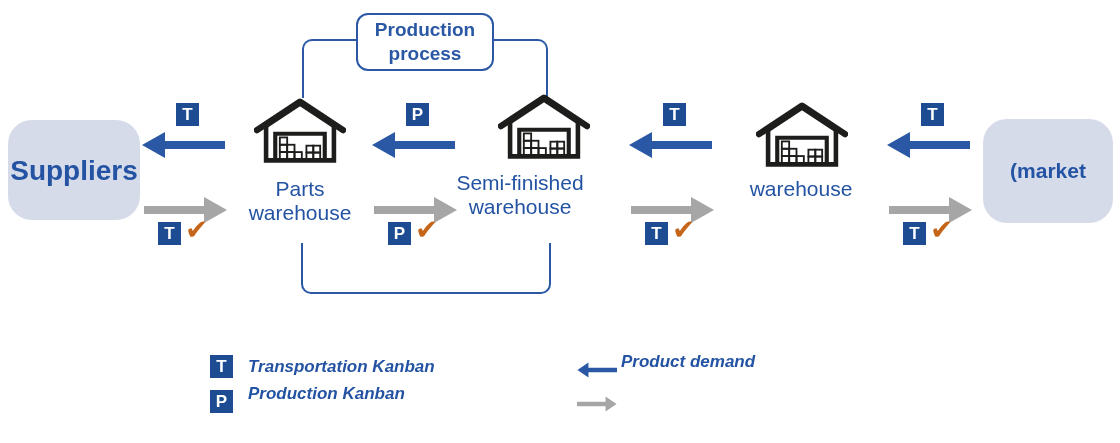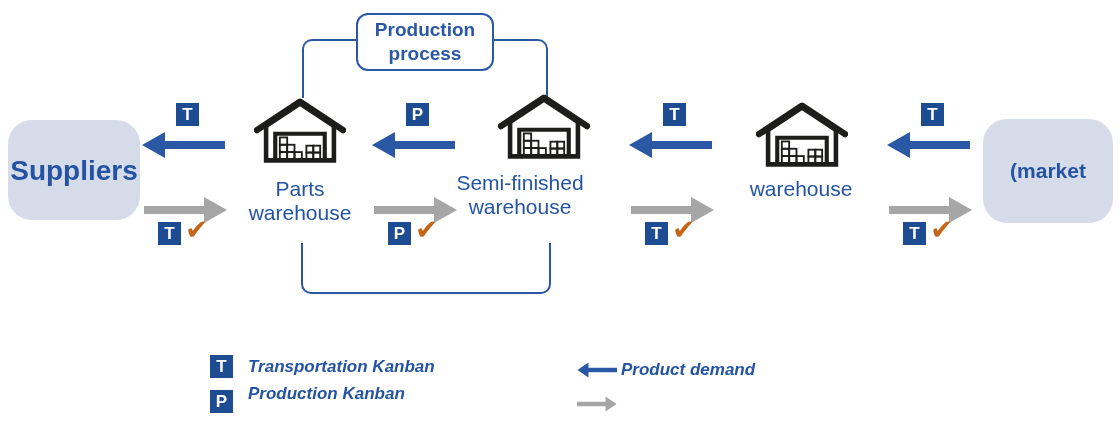--- a/index.html
+++ b/index.html
@@ -228,21 +228,21 @@
   <div class="legend-label" style="left:248px;top:357px">Transportation Kanban</div>
 
   <div class="legend-badge" style="left:210px;top:390px">P</div>
   <div class="legend-label" style="left:248px;top:384px">Production Kanban</div>
 
   <div class="legend-arrow demand" style="left:577px;top:362px">
     <svg width="40" height="16" viewBox="0 0 84 28" preserveAspectRatio="none">
         <path d="M84 10 L24 10 L24 1 L1 14 L24 27 L24 18 L84 18 Z"></path>
       </svg>
   </div>
-  <div class="legend-label" style="left:621px;top:360px">Product demand</div>
+  <div class="legend-label" style="left:621px;top:352px">Product demand</div>
 
   <div class="legend-arrow replenish" style="left:577px;top:396px">
     <svg width="40" height="16" viewBox="0 0 84 28" preserveAspectRatio="none">
         <path d="M0 10 L60 10 L60 1 L83 14 L60 27 L60 18 L0 18 Z"></path>
       </svg>
   </div>
 
 </div>
 
 </body></html>

